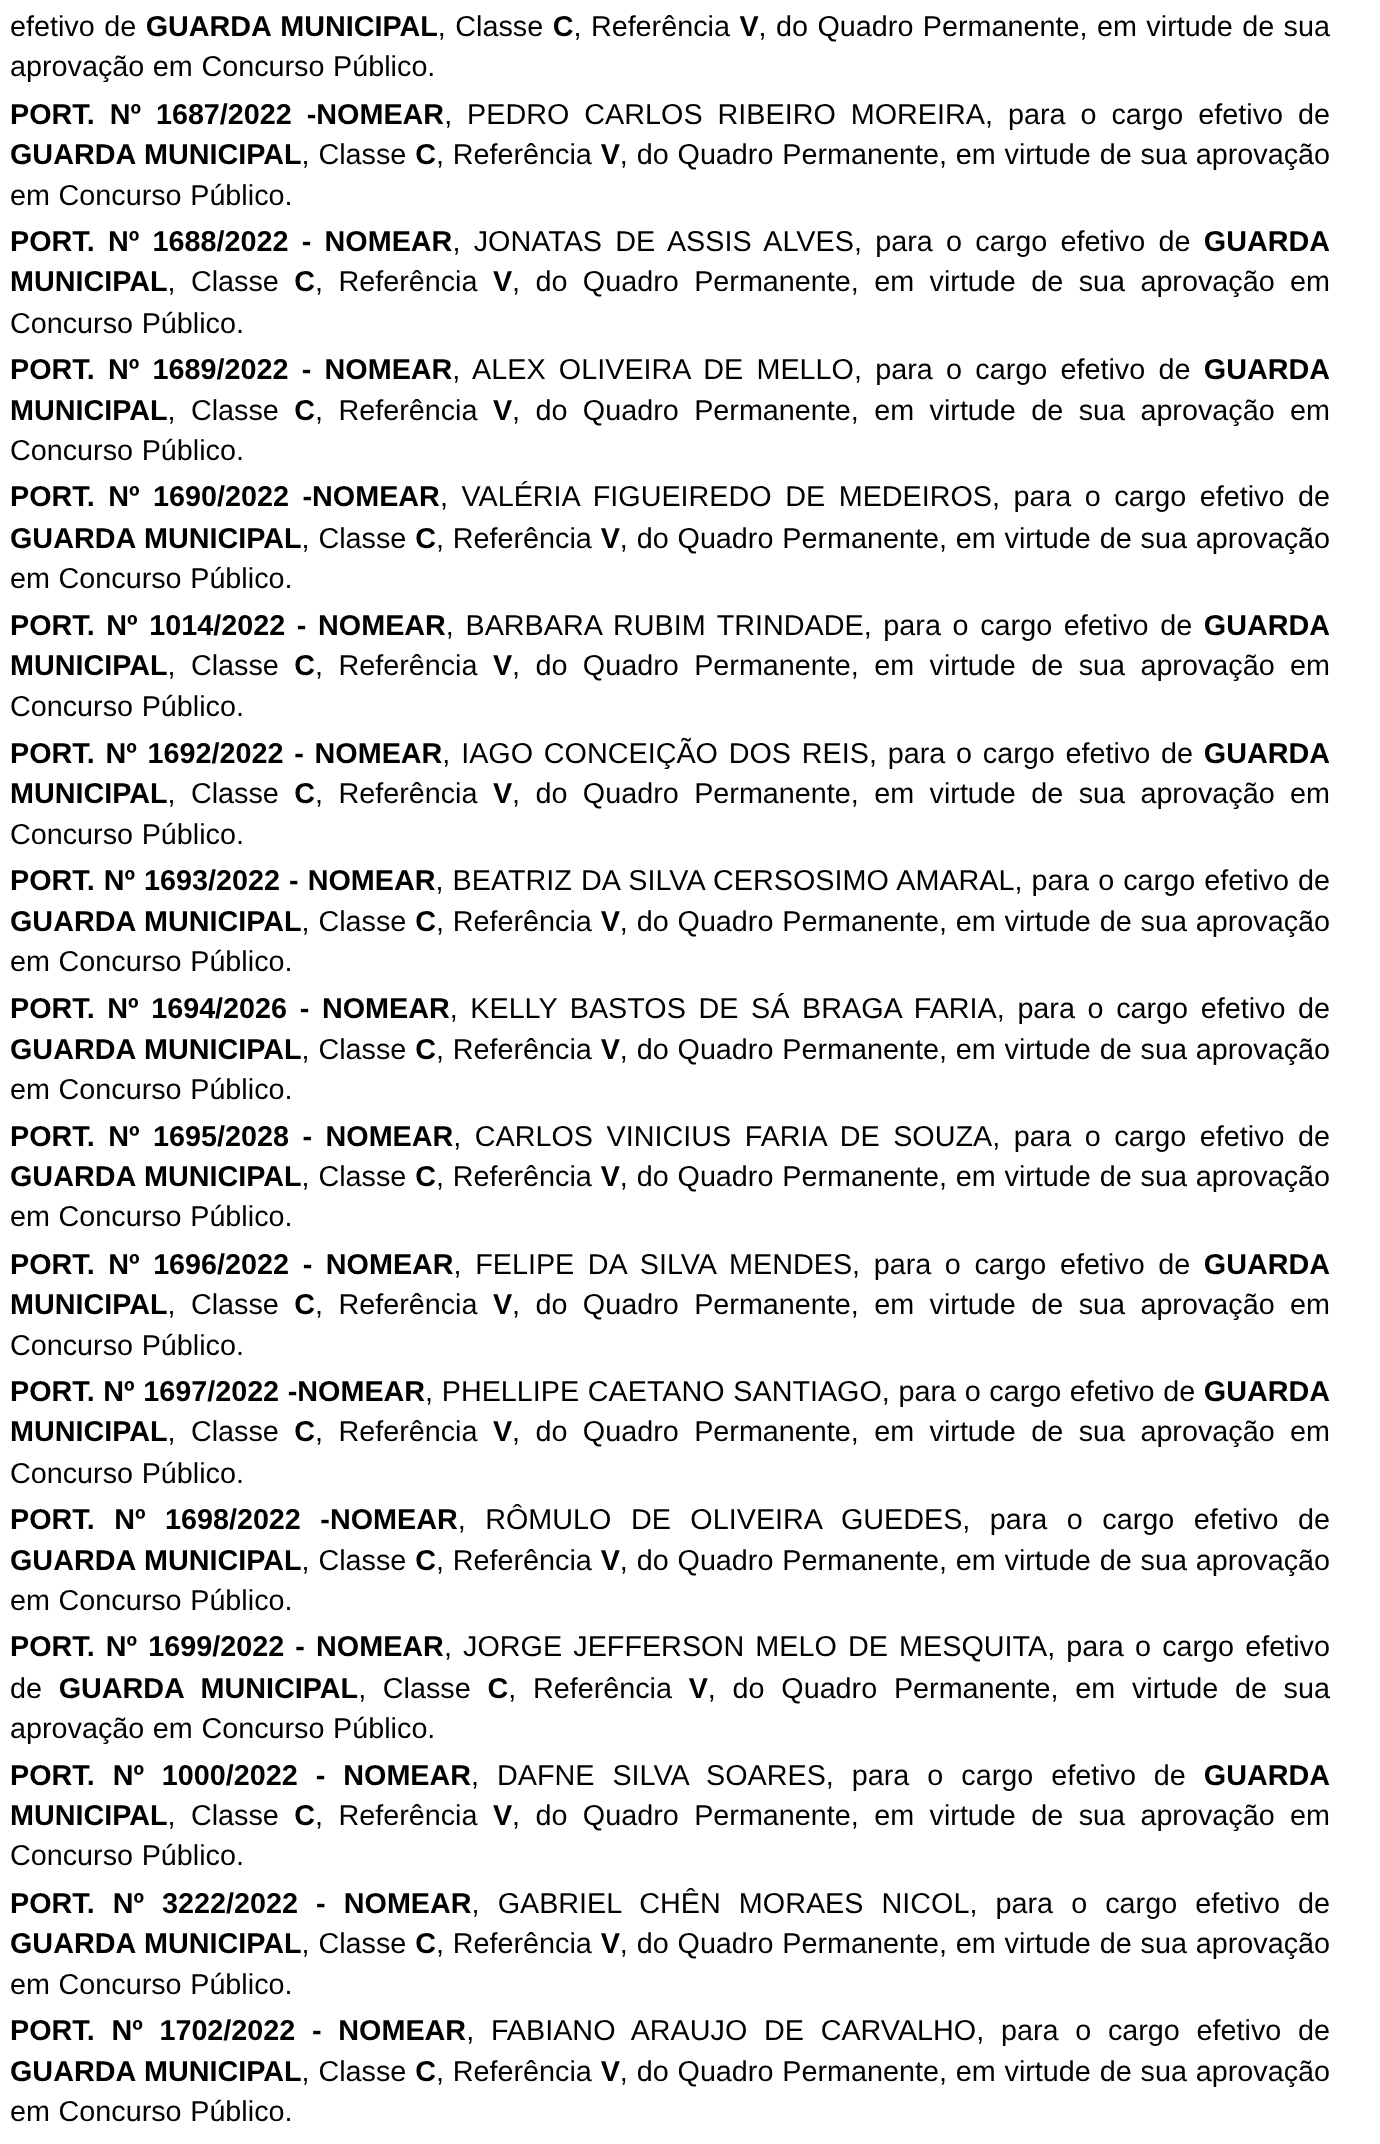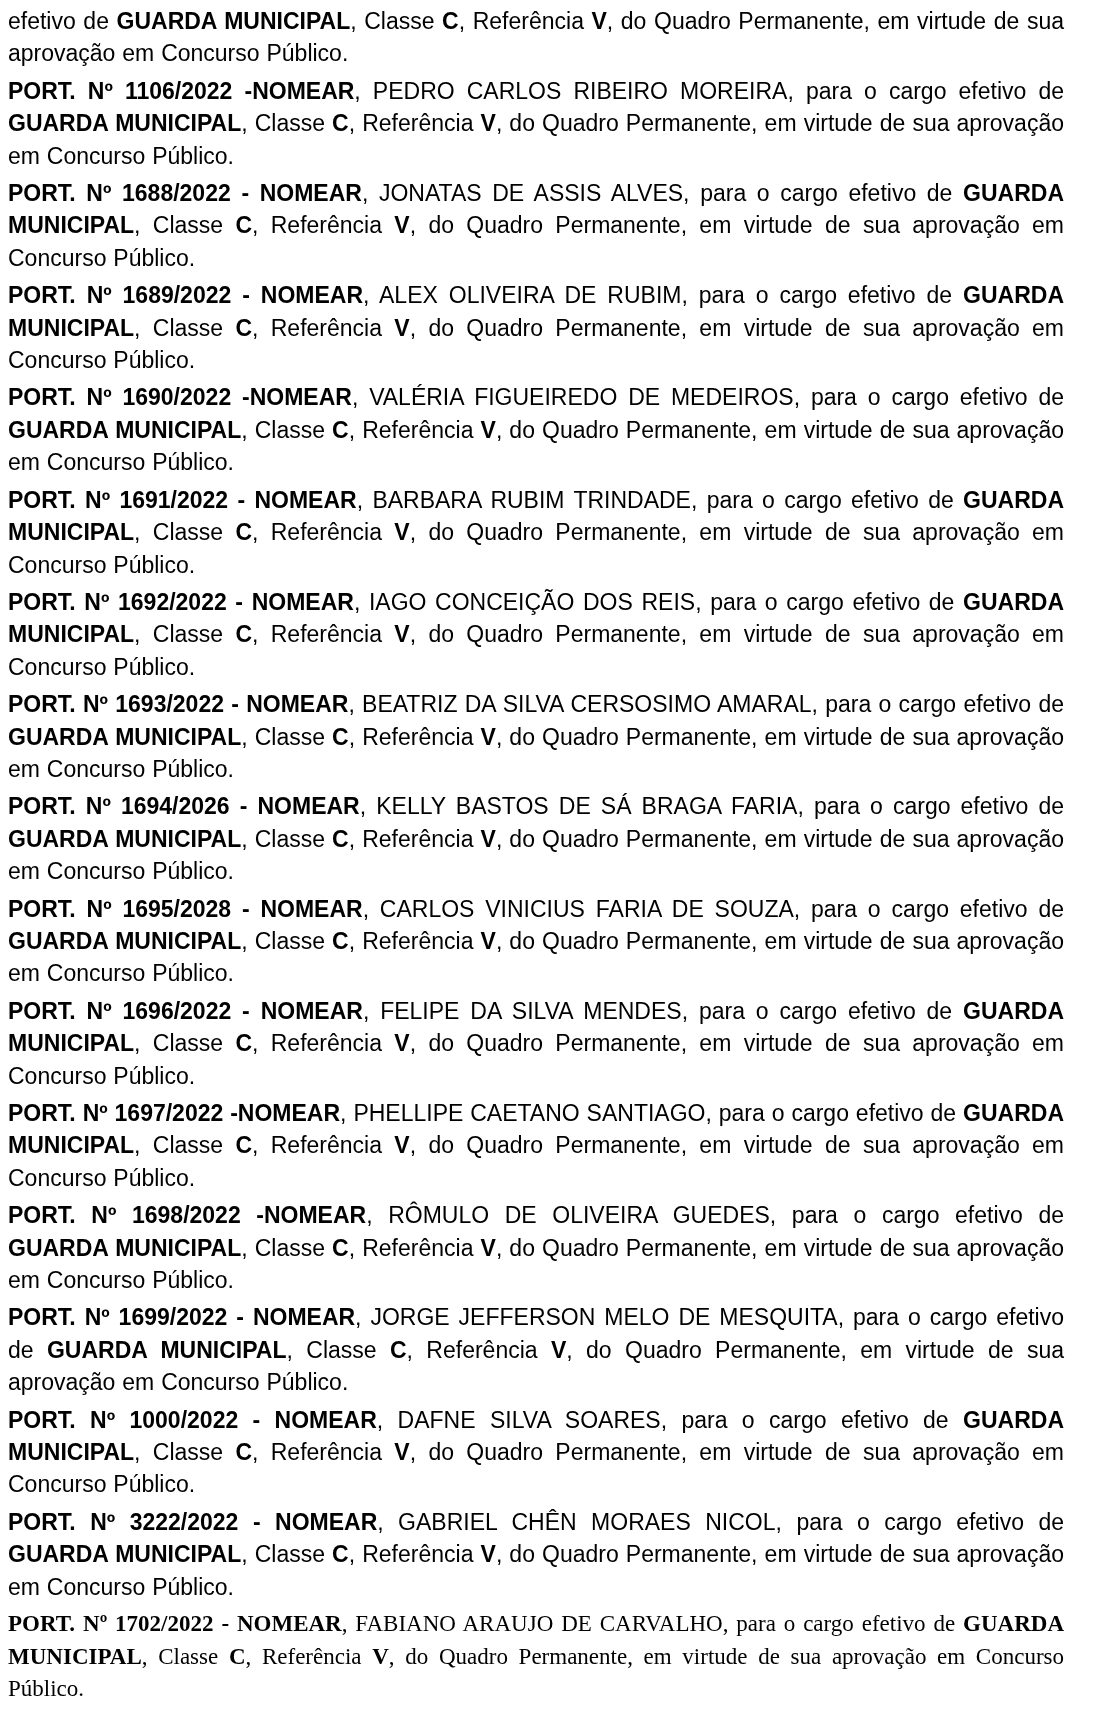--- a/index.html
+++ b/index.html
@@ -18,34 +18,34 @@
     padding: 5px 0 0 8px;
     background: #ffffff;
   }
   p.entry {
     font-size: 23px;
     line-height: 32.4px;
     text-align: justify;
     margin: 0 0 5px 0;
     word-spacing: 0.5px;
   }
-  p.entry:last-child { margin-bottom: 0; font-family: Liberation Serif, serif; }
+  p.entry:last-child { margin-bottom: 0; }
   p.entry .b { font-weight: 700; }
 </style>
 </head>
 <body>
 
 <main class="page">
   <section id="doc-body">
       <p class="entry"><span>efetivo de </span><span class="b">GUARDA MUNICIPAL</span><span>, Classe </span><span class="b">C</span><span>, Referência </span><span class="b">V</span><span>, do Quadro Permanente, em virtude de sua aprovação em Concurso Público.</span></p>
-      <p class="entry"><span class="b">PORT. Nº 1106/2022 -NOMEAR</span><span>, PEDRO CARLOS RIBEIRO MOREIRA, para o cargo efetivo de </span><span class="b">GUARDA MUNICIPAL</span><span>, Classe </span><span class="b">C</span><span>, Referência </span><span class="b">V</span><span>, do Quadro Permanente, em virtude de sua aprovação em Concurso Público.</span></p>
+      <p class="entry"><span class="b">PORT. Nº 1687/2022 -NOMEAR</span><span>, PEDRO CARLOS RIBEIRO MOREIRA, para o cargo efetivo de </span><span class="b">GUARDA MUNICIPAL</span><span>, Classe </span><span class="b">C</span><span>, Referência </span><span class="b">V</span><span>, do Quadro Permanente, em virtude de sua aprovação em Concurso Público.</span></p>
       <p class="entry"><span class="b">PORT. Nº 1688/2022 - NOMEAR</span><span>, JONATAS DE ASSIS ALVES, para o cargo efetivo de </span><span class="b">GUARDA MUNICIPAL</span><span>, Classe </span><span class="b">C</span><span>, Referência </span><span class="b">V</span><span>, do Quadro Permanente, em virtude de sua aprovação em Concurso Público.</span></p>
-      <p class="entry"><span class="b">PORT. Nº 1689/2022 - NOMEAR</span><span>, ALEX OLIVEIRA DE RUBIM, para o cargo efetivo de </span><span class="b">GUARDA MUNICIPAL</span><span>, Classe </span><span class="b">C</span><span>, Referência </span><span class="b">V</span><span>, do Quadro Permanente, em virtude de sua aprovação em Concurso Público.</span></p>
+      <p class="entry"><span class="b">PORT. Nº 1689/2022 - NOMEAR</span><span>, ALEX OLIVEIRA DE MELLO, para o cargo efetivo de </span><span class="b">GUARDA MUNICIPAL</span><span>, Classe </span><span class="b">C</span><span>, Referência </span><span class="b">V</span><span>, do Quadro Permanente, em virtude de sua aprovação em Concurso Público.</span></p>
       <p class="entry"><span class="b">PORT. Nº 1690/2022 -NOMEAR</span><span>, VALÉRIA FIGUEIREDO DE MEDEIROS, para o cargo efetivo de </span><span class="b">GUARDA MUNICIPAL</span><span>, Classe </span><span class="b">C</span><span>, Referência </span><span class="b">V</span><span>, do Quadro Permanente, em virtude de sua aprovação em Concurso Público.</span></p>
-      <p class="entry"><span class="b">PORT. Nº 1691/2022 - NOMEAR</span><span>, BARBARA RUBIM TRINDADE, para o cargo efetivo de </span><span class="b">GUARDA MUNICIPAL</span><span>, Classe </span><span class="b">C</span><span>, Referência </span><span class="b">V</span><span>, do Quadro Permanente, em virtude de sua aprovação em Concurso Público.</span></p>
+      <p class="entry"><span class="b">PORT. Nº 1014/2022 - NOMEAR</span><span>, BARBARA RUBIM TRINDADE, para o cargo efetivo de </span><span class="b">GUARDA MUNICIPAL</span><span>, Classe </span><span class="b">C</span><span>, Referência </span><span class="b">V</span><span>, do Quadro Permanente, em virtude de sua aprovação em Concurso Público.</span></p>
       <p class="entry"><span class="b">PORT. Nº 1692/2022 - NOMEAR</span><span>, IAGO CONCEIÇÃO DOS REIS, para o cargo efetivo de </span><span class="b">GUARDA MUNICIPAL</span><span>, Classe </span><span class="b">C</span><span>, Referência </span><span class="b">V</span><span>, do Quadro Permanente, em virtude de sua aprovação em Concurso Público.</span></p>
       <p class="entry"><span class="b">PORT. Nº 1693/2022 - NOMEAR</span><span>, BEATRIZ DA SILVA CERSOSIMO AMARAL, para o cargo efetivo de </span><span class="b">GUARDA MUNICIPAL</span><span>, Classe </span><span class="b">C</span><span>, Referência </span><span class="b">V</span><span>, do Quadro Permanente, em virtude de sua aprovação em Concurso Público.</span></p>
       <p class="entry"><span class="b">PORT. Nº 1694/2026 - NOMEAR</span><span>, KELLY BASTOS DE SÁ BRAGA FARIA, para o cargo efetivo de </span><span class="b">GUARDA MUNICIPAL</span><span>, Classe </span><span class="b">C</span><span>, Referência </span><span class="b">V</span><span>, do Quadro Permanente, em virtude de sua aprovação em Concurso Público.</span></p>
       <p class="entry"><span class="b">PORT. Nº 1695/2028 - NOMEAR</span><span>, CARLOS VINICIUS FARIA DE SOUZA, para o cargo efetivo de </span><span class="b">GUARDA MUNICIPAL</span><span>, Classe </span><span class="b">C</span><span>, Referência </span><span class="b">V</span><span>, do Quadro Permanente, em virtude de sua aprovação em Concurso Público.</span></p>
       <p class="entry"><span class="b">PORT. Nº 1696/2022 - NOMEAR</span><span>, FELIPE DA SILVA MENDES, para o cargo efetivo de </span><span class="b">GUARDA MUNICIPAL</span><span>, Classe </span><span class="b">C</span><span>, Referência </span><span class="b">V</span><span>, do Quadro Permanente, em virtude de sua aprovação em Concurso Público.</span></p>
       <p class="entry"><span class="b">PORT. Nº 1697/2022 -NOMEAR</span><span>, PHELLIPE CAETANO SANTIAGO, para o cargo efetivo de </span><span class="b">GUARDA MUNICIPAL</span><span>, Classe </span><span class="b">C</span><span>, Referência </span><span class="b">V</span><span>, do Quadro Permanente, em virtude de sua aprovação em Concurso Público.</span></p>
       <p class="entry"><span class="b">PORT. Nº 1698/2022 -NOMEAR</span><span>, RÔMULO DE OLIVEIRA GUEDES, para o cargo efetivo de </span><span class="b">GUARDA MUNICIPAL</span><span>, Classe </span><span class="b">C</span><span>, Referência </span><span class="b">V</span><span>, do Quadro Permanente, em virtude de sua aprovação em Concurso Público.</span></p>
       <p class="entry"><span class="b">PORT. Nº 1699/2022 - NOMEAR</span><span>, JORGE JEFFERSON MELO DE MESQUITA, para o cargo efetivo de </span><span class="b">GUARDA MUNICIPAL</span><span>, Classe </span><span class="b">C</span><span>, Referência </span><span class="b">V</span><span>, do Quadro Permanente, em virtude de sua aprovação em Concurso Público.</span></p>
       <p class="entry"><span class="b">PORT. Nº 1000/2022 - NOMEAR</span><span>, DAFNE SILVA SOARES, para o cargo efetivo de </span><span class="b">GUARDA MUNICIPAL</span><span>, Classe </span><span class="b">C</span><span>, Referência </span><span class="b">V</span><span>, do Quadro Permanente, em virtude de sua aprovação em Concurso Público.</span></p>
       <p class="entry"><span class="b">PORT. Nº 3222/2022 - NOMEAR</span><span>, GABRIEL CHÊN MORAES NICOL, para o cargo efetivo de </span><span class="b">GUARDA MUNICIPAL</span><span>, Classe </span><span class="b">C</span><span>, Referência </span><span class="b">V</span><span>, do Quadro Permanente, em virtude de sua aprovação em Concurso Público.</span></p>

